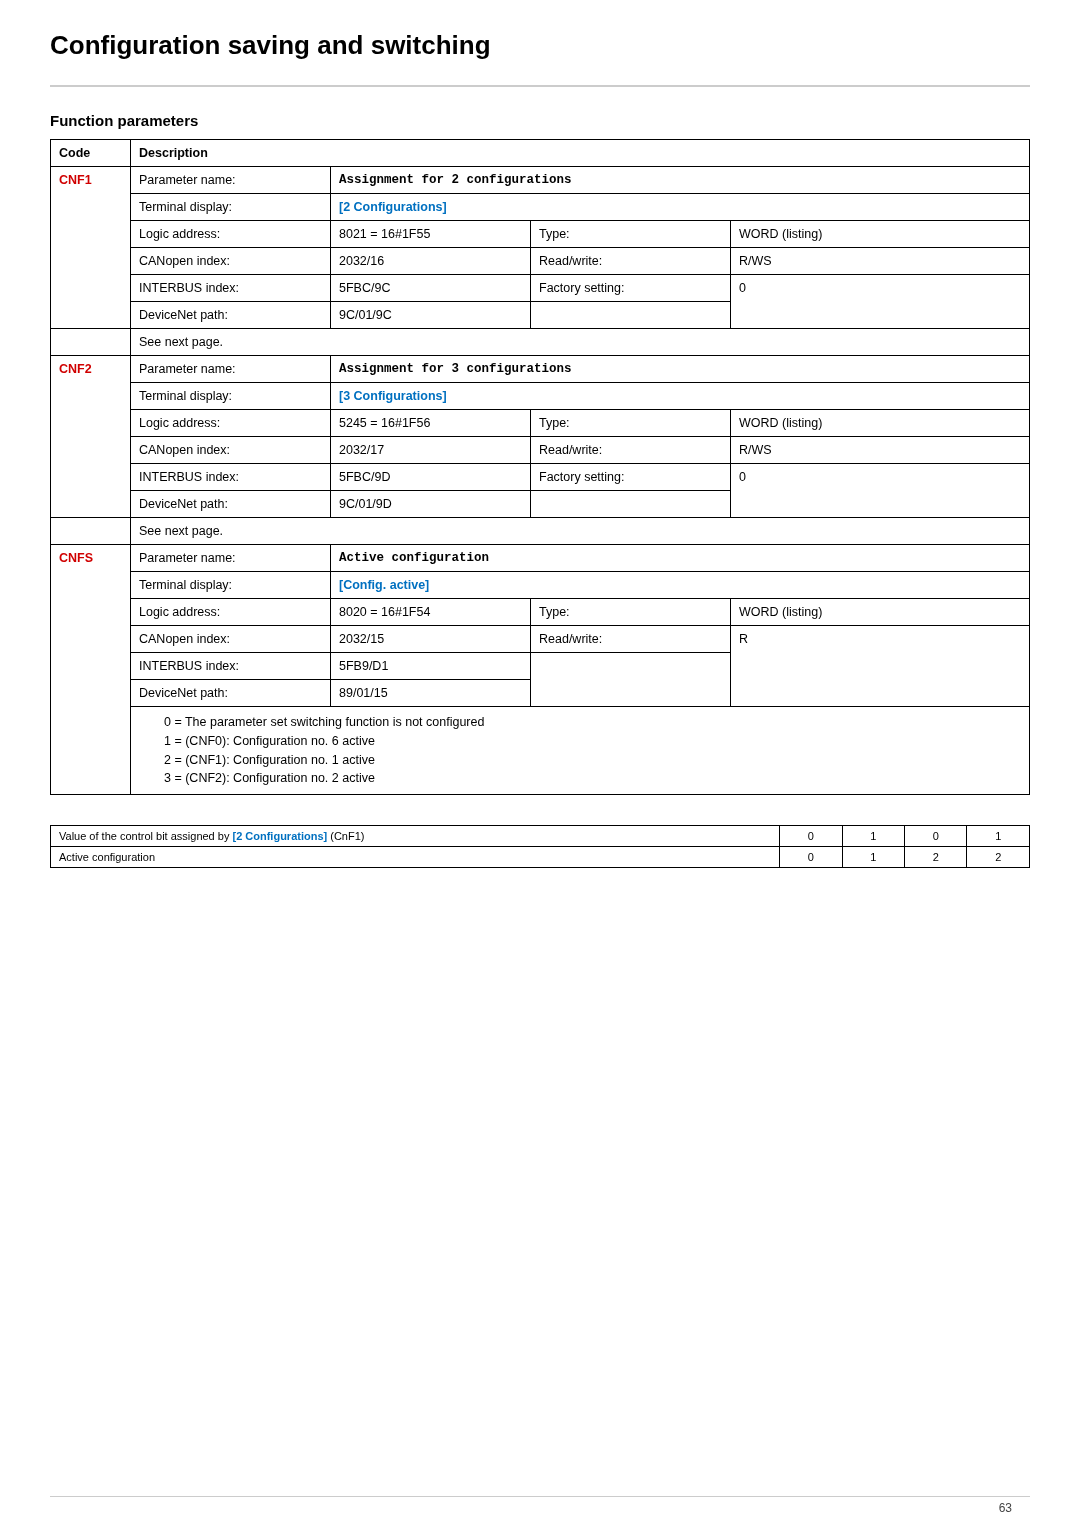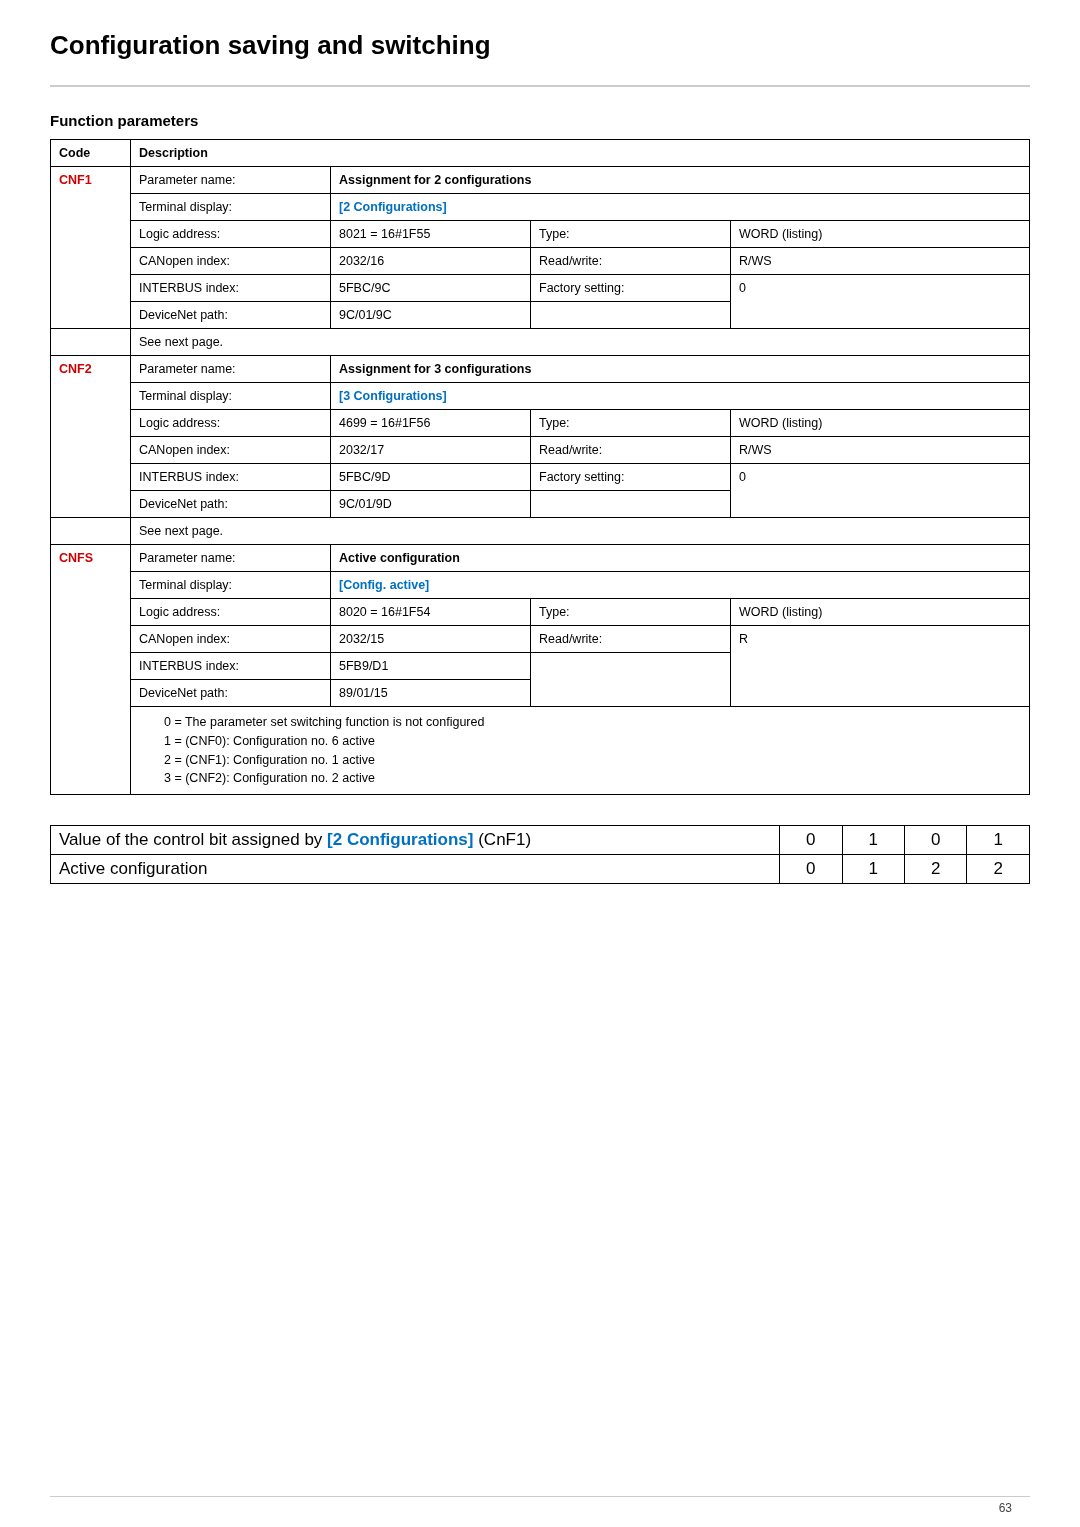--- a/index.html
+++ b/index.html
@@ -22,28 +22,28 @@
     padding: 6px 8px;
     font-size: 12.5px;
     text-align: left;
     vertical-align: top;
   }
   table.params th { font-weight: bold; }
   .th-code { width: 80px; text-align: center; }
   .code-cell { color: #d00000; font-weight: bold; text-align: center; }
   .label-col { width: 200px; }
   .val-col { width: 200px; }
-  .param-name { font-weight: bold; }
+  .param-name { font-weight: bold; font-family: Liberation Mono, monospace; }
   .term-disp { color: #0070c0; font-weight: bold; }
   .code-link { color: #000000; }
   .values-desc { padding-left: 25px; line-height: 1.5; }
   table.truth th, table.truth td {
     border: 1px solid #000;
     padding: 4px 8px;
-    font-size: 17px;
+    font-size: 11px;
     text-align: left;
   }
   table.truth .num { text-align: center; width: 60px; }
   table.truth .desc-col { width: 700px; }
   .footer-sep {
     position: absolute;
     bottom: 30px; left: 50px; right: 50px;
     border-top: 1px solid #ccc;
   }
   .page-num {
@@ -107,21 +107,21 @@
     <td rowspan="6" class="code-cell">CNF2</td>
     <td>Parameter name:</td>
     <td colspan="3" class="param-name">Assignment for 3 configurations</td>
   </tr>
   <tr>
     <td>Terminal display:</td>
     <td colspan="3" class="term-disp">[3 Configurations]</td>
   </tr>
   <tr>
     <td>Logic address:</td>
-    <td>4699 = 16#1F56</td>
+    <td>5245 = 16#1F56</td>
     <td>Type:</td>
     <td>WORD (listing)</td>
   </tr>
   <tr>
     <td>CANopen index:</td>
     <td>2032/17</td>
     <td>Read/write:</td>
     <td>R/WS</td>
   </tr>
   <tr>

